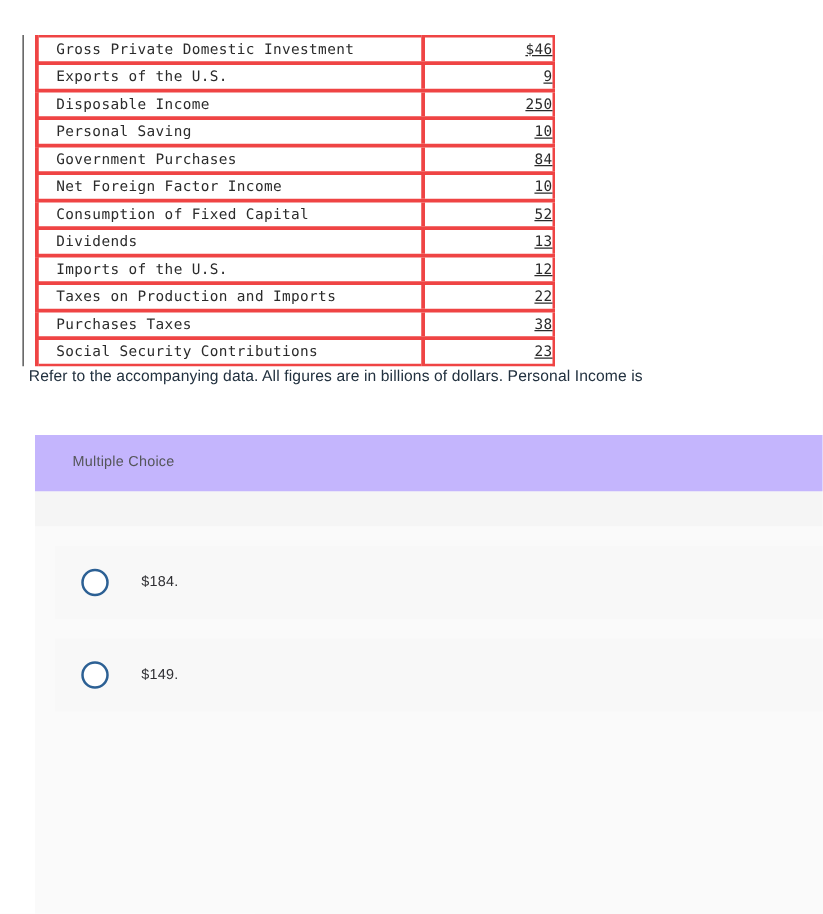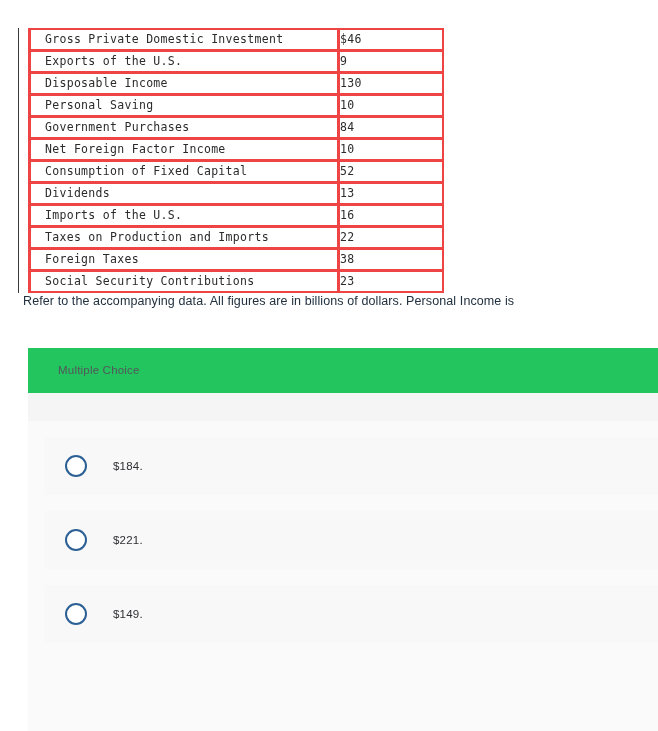--- a/index.html
+++ b/index.html
@@ -52,22 +52,23 @@
   }
   table.figures td.label {
     width: 292px;
     padding-left: 14px;
     letter-spacing: 0.3px;
     white-space: nowrap;
     overflow: hidden;
   }
   table.figures td.value {
     width: 102px;
-    text-align: left;
+    text-align: right;
     letter-spacing: 0.3px;
+    text-decoration: underline;
   }
   table.figures tr td.label { border-right-width: 2px; }
   table.figures tr:first-child td { border-top-width: 2px; }
   table.figures tr:last-child td { border-bottom-width: 2px; }
   table.figures td.value { border-right-width: 2px; }
 
   
   #prompt {
     position: absolute;
     left: 23px;
@@ -83,21 +84,21 @@
   #question-panel {
     position: absolute;
     left: 28px;
     top: 348px;
     width: 630px;
     height: 383px;
     background: #fafafa;
   }
   #panel-header {
     height: 45px;
-    background: #22c55e;
+    background: #c4b5fd;
     position: relative;
   }
   #panel-header-label {
     position: absolute;
     left: 30px;
     top: 16px;
     font-size: 11.5px;
     color: #55565a;
     letter-spacing: 0.2px;
   }
@@ -143,21 +144,21 @@
       <tr>
         <td class="label">Gross Private Domestic Investment</td>
         <td class="value">$46</td>
       </tr>
       <tr>
         <td class="label">Exports of the U.S.</td>
         <td class="value">9</td>
       </tr>
       <tr>
         <td class="label">Disposable Income</td>
-        <td class="value">130</td>
+        <td class="value">250</td>
       </tr>
       <tr>
         <td class="label">Personal Saving</td>
         <td class="value">10</td>
       </tr>
       <tr>
         <td class="label">Government Purchases</td>
         <td class="value">84</td>
       </tr>
       <tr>
@@ -167,28 +168,28 @@
       <tr>
         <td class="label">Consumption of Fixed Capital</td>
         <td class="value">52</td>
       </tr>
       <tr>
         <td class="label">Dividends</td>
         <td class="value">13</td>
       </tr>
       <tr>
         <td class="label">Imports of the U.S.</td>
-        <td class="value">16</td>
+        <td class="value">12</td>
       </tr>
       <tr>
         <td class="label">Taxes on Production and Imports</td>
         <td class="value">22</td>
       </tr>
       <tr>
-        <td class="label">Foreign Taxes</td>
+        <td class="label">Purchases Taxes</td>
         <td class="value">38</td>
       </tr>
       <tr>
         <td class="label">Social Security Contributions</td>
         <td class="value">23</td>
       </tr>
     </tbody>
   </table>
 </div>
 
@@ -202,24 +203,20 @@
 
   <div id="panel-subbar"></div>
 
   <div id="options-list">
 
     <div class="option-row">
       <span class="radio-outer"></span>
       <span class="option-label">$184.</span>
     </div>
 
-    <div class="option-row">
-      <span class="radio-outer"></span>
-      <span class="option-label">$221.</span>
-    </div>
 
     <div class="option-row">
       <span class="radio-outer"></span>
       <span class="option-label">$149.</span>
     </div>
 
 
   </div>
 </div>
 

